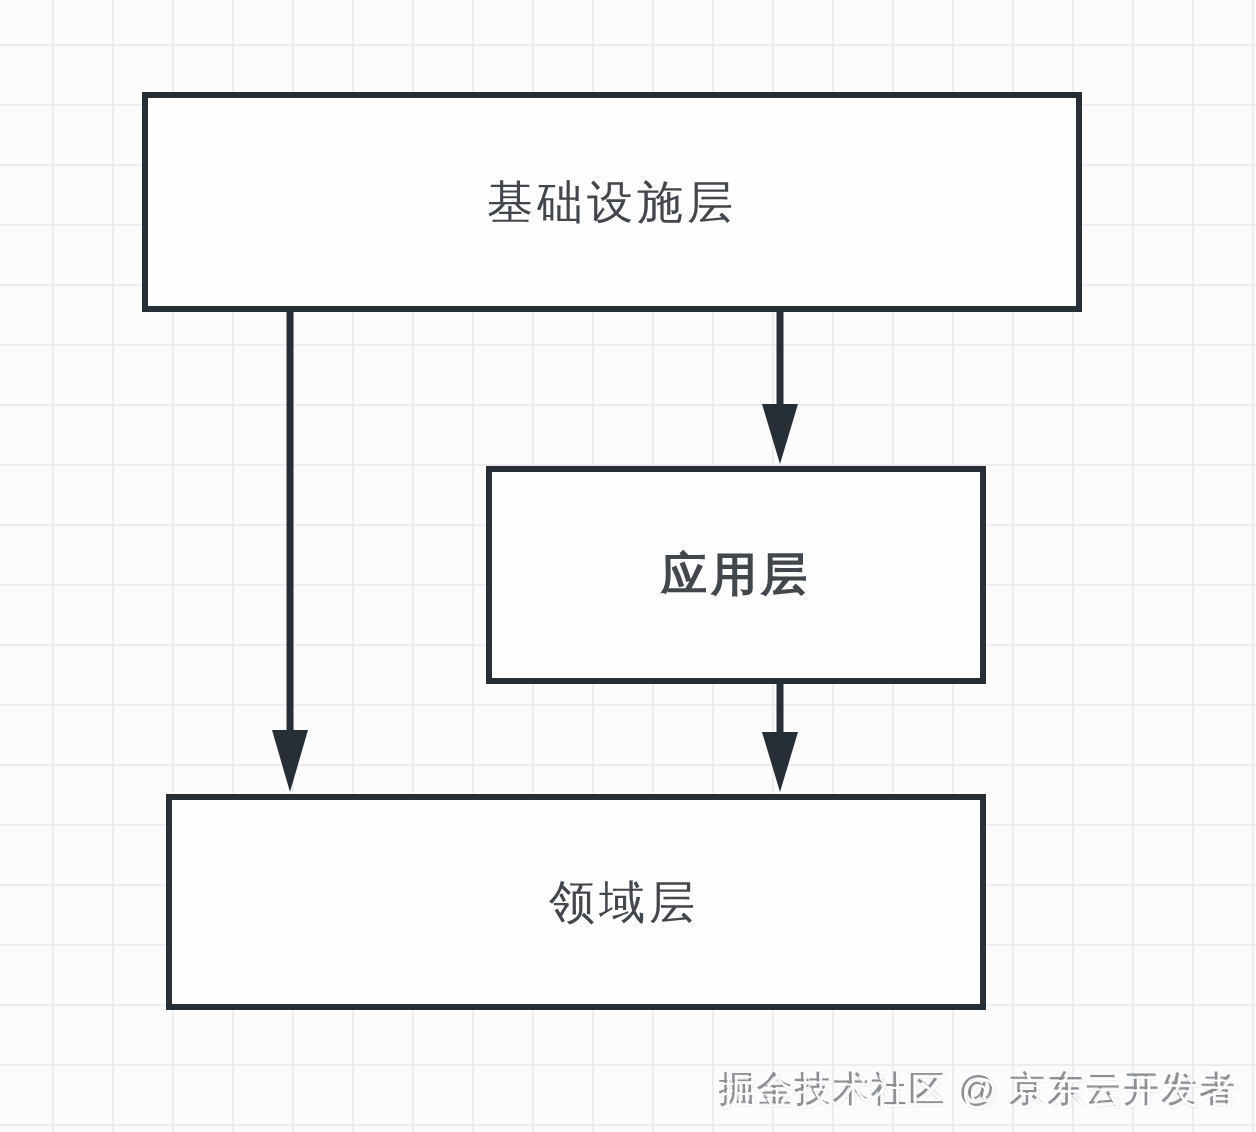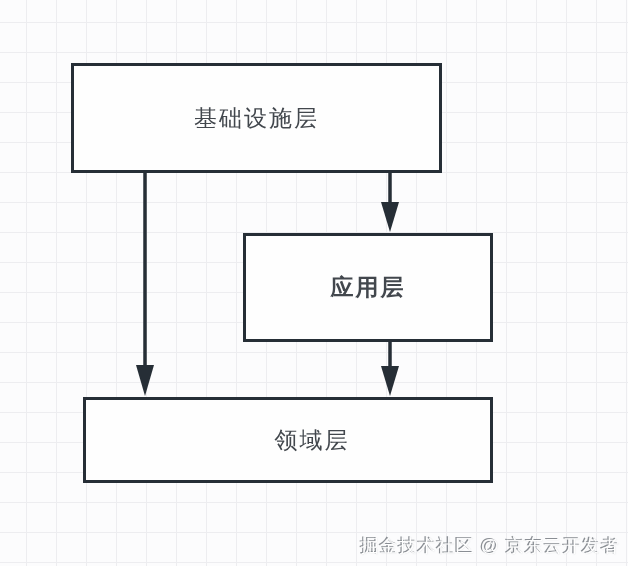--- a/index.html
+++ b/index.html
@@ -41,37 +41,37 @@
     justify-content: center;
   }
   .node-label {
     font-size: 23px;
     letter-spacing: 2px;
     color: #42474d;
     white-space: nowrap;
   }
   .node-infrastructure {
     left: 71px;
-    top: 63px;
-    width: 371px;
+    top: 46px;
+    width: 470px;
     height: 110px;
     font-family: Liberation Mono, monospace;
   }
   .node-application {
     left: 243px;
     top: 233px;
     width: 250px;
     height: 109px;
     font-weight: bold;
   }
   .node-domain {
     left: 83px;
     top: 397px;
     width: 410px;
-    height: 86px;
+    height: 108px;
     padding-left: 48px;
   }
   .watermark {
     position: absolute;
     right: 8px;
     bottom: 8px;
     font-size: 18px;
     letter-spacing: 1px;
     color: #ffffff;
     text-shadow:

